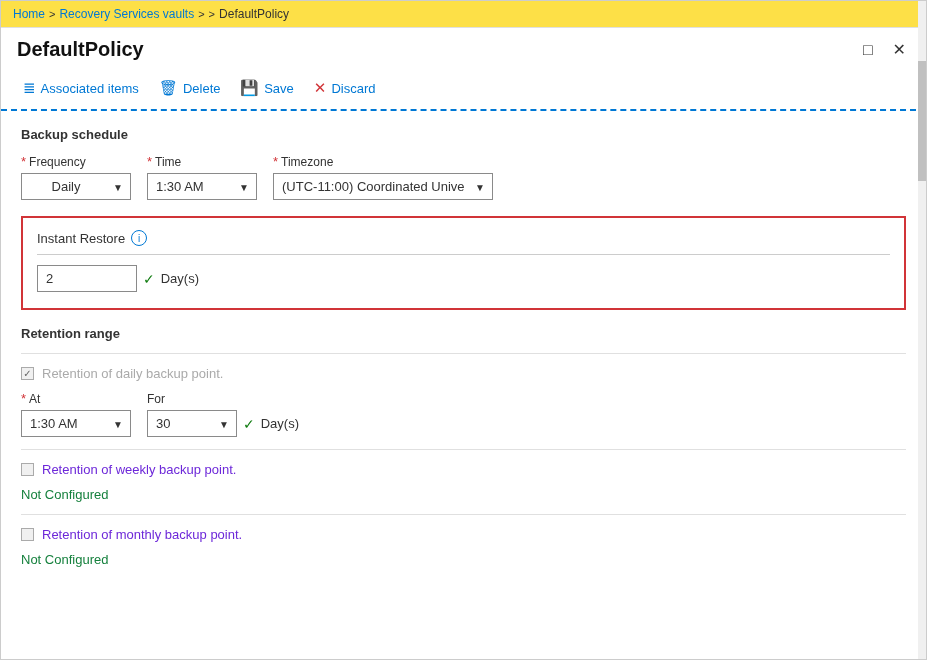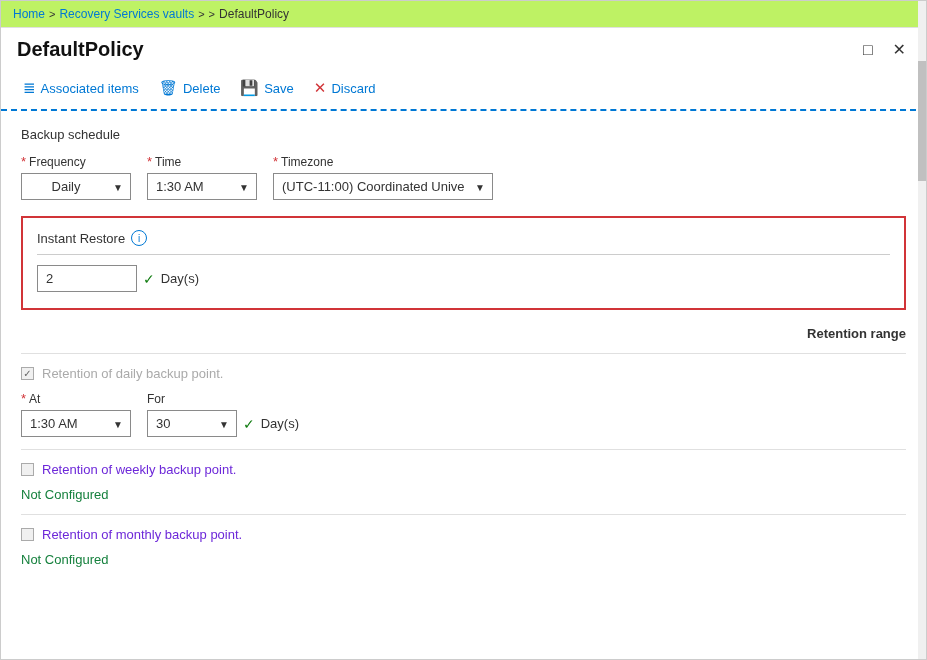--- a/index.html
+++ b/index.html
@@ -16,21 +16,21 @@
       width: 927px;
       height: 660px;
       background: #fff;
       border: 1px solid #ccc;
       position: relative;
       overflow: hidden;
       display: flex;
       flex-direction: column;
     }
     .breadcrumb {
-      background: #bef264;
+      background: #fde047;
       padding: 6px 12px;
       font-size: 12px;
       color: #0078d4;
       border-bottom: 1px solid #e0e0e0;
       display: flex;
       align-items: center;
       gap: 4px;
       flex-shrink: 0;
     }
     .breadcrumb span { color: #333; }
@@ -81,21 +81,21 @@
       padding: 4px 6px;
     }
     .toolbar-btn .icon { font-size: 15px; }
     .content {
       flex: 1;
       overflow-y: auto;
       padding: 16px 20px;
     }
     .section-title {
       font-size: 13px;
-      font-weight: 400;
+      font-weight: 700;
       color: #333;
       margin-bottom: 12px;
     }
     .field-group {
       display: flex;
       gap: 16px;
       margin-bottom: 16px;
       align-items: flex-end;
     }
     .field-label {
@@ -184,21 +184,20 @@
       color: #333;
     }
     .retention-range-section {
       margin-top: 4px;
     }
     .retention-range-title {
       font-size: 13px;
       font-weight: 700;
       color: #333;
       margin-bottom: 10px;
-      text-align: right;
     }
     .checkbox-row {
       display: flex;
       align-items: center;
       gap: 8px;
       margin-bottom: 10px;
     }
     .checkbox-disabled {
       width: 13px;
       height: 13px;

